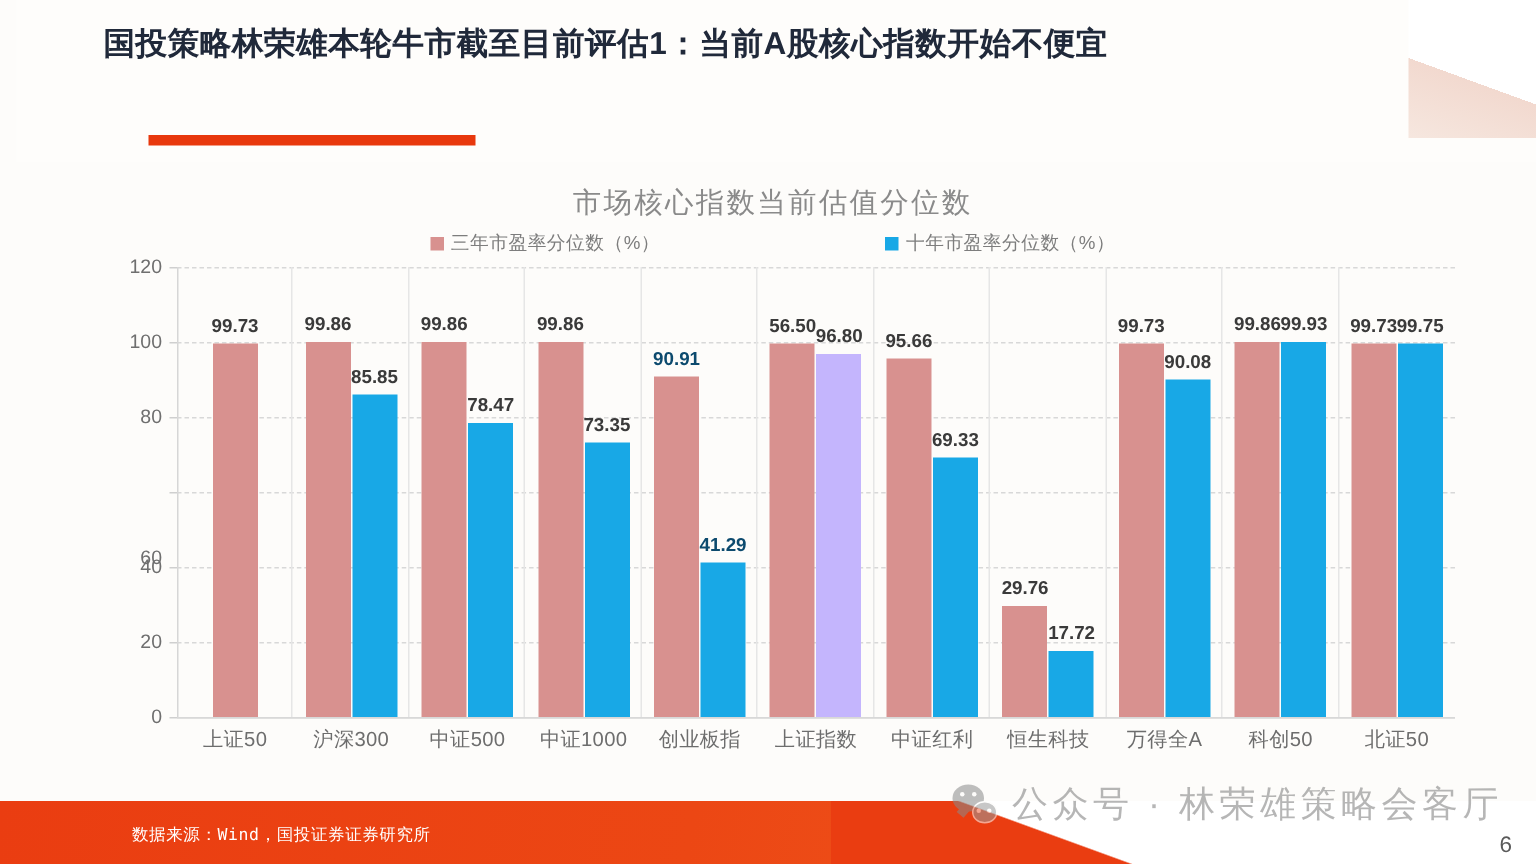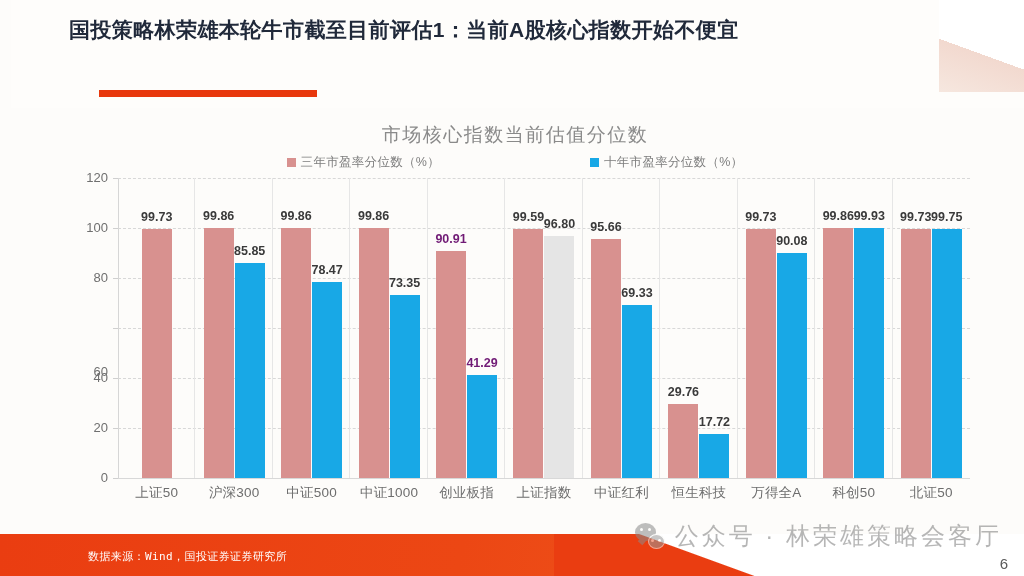--- a/index.html
+++ b/index.html
@@ -76,21 +76,21 @@
     border-left:1px solid #e6e6e6;
   }
   .bar { width:30px; position:relative; }
   .bar.pink { background:#d8918f; }
   .bar.blue { background:#18a8e6; }
   .bar-label {
     position:absolute; left:50%; transform:translateX(-50%);
     top:-19px; font-size:12.5px; font-weight:bold; color:#3a3a3a;
     white-space:nowrap;
   }
-  .bar-label.hi { color:#701a75; }
+  .bar-label.hi { color:#0c4a6e; }
 
   .xlabels { position:absolute; left:0; top:306px; width:852px; display:flex; }
   .xlabel {
     flex:1 1 0; text-align:center; font-size:13.5px; color:#6d6d6d;
     letter-spacing:0.2px; white-space:nowrap;
   }
 
   
   .footer-bar {
     position:absolute; left:0; bottom:0; width:1024px; height:42px;
@@ -228,23 +228,23 @@
             <div class="bar pink" style="height: 227.275px; background: rgb(216, 145, 143);">
               <span class="bar-label hi">90.91</span>
             </div>
             <div class="bar blue" style="height: 103.225px; background: rgb(24, 168, 230);">
               <span class="bar-label hi">41.29</span>
             </div>
             <div class="sep"></div>
           </div>
           <div class="group">
             <div class="bar pink" style="height: 248.975px; background: rgb(216, 145, 143);">
-              <span class="bar-label">99.59</span>
-            </div>
-            <div class="bar blue" style="height: 242px; background: #e5e5e5;">
+              <span class="bar-label">56.50</span>
+            </div>
+            <div class="bar blue" style="height: 242px; background: #c4b5fd;">
               <span class="bar-label">96.80</span>
             </div>
             <div class="sep"></div>
           </div>
           <div class="group">
             <div class="bar pink" style="height: 239.15px; background: rgb(216, 145, 143);">
               <span class="bar-label">95.66</span>
             </div>
             <div class="bar blue" style="height: 173.325px; background: rgb(24, 168, 230); padding-left: 15px;">
               <span class="bar-label">69.33</span>

